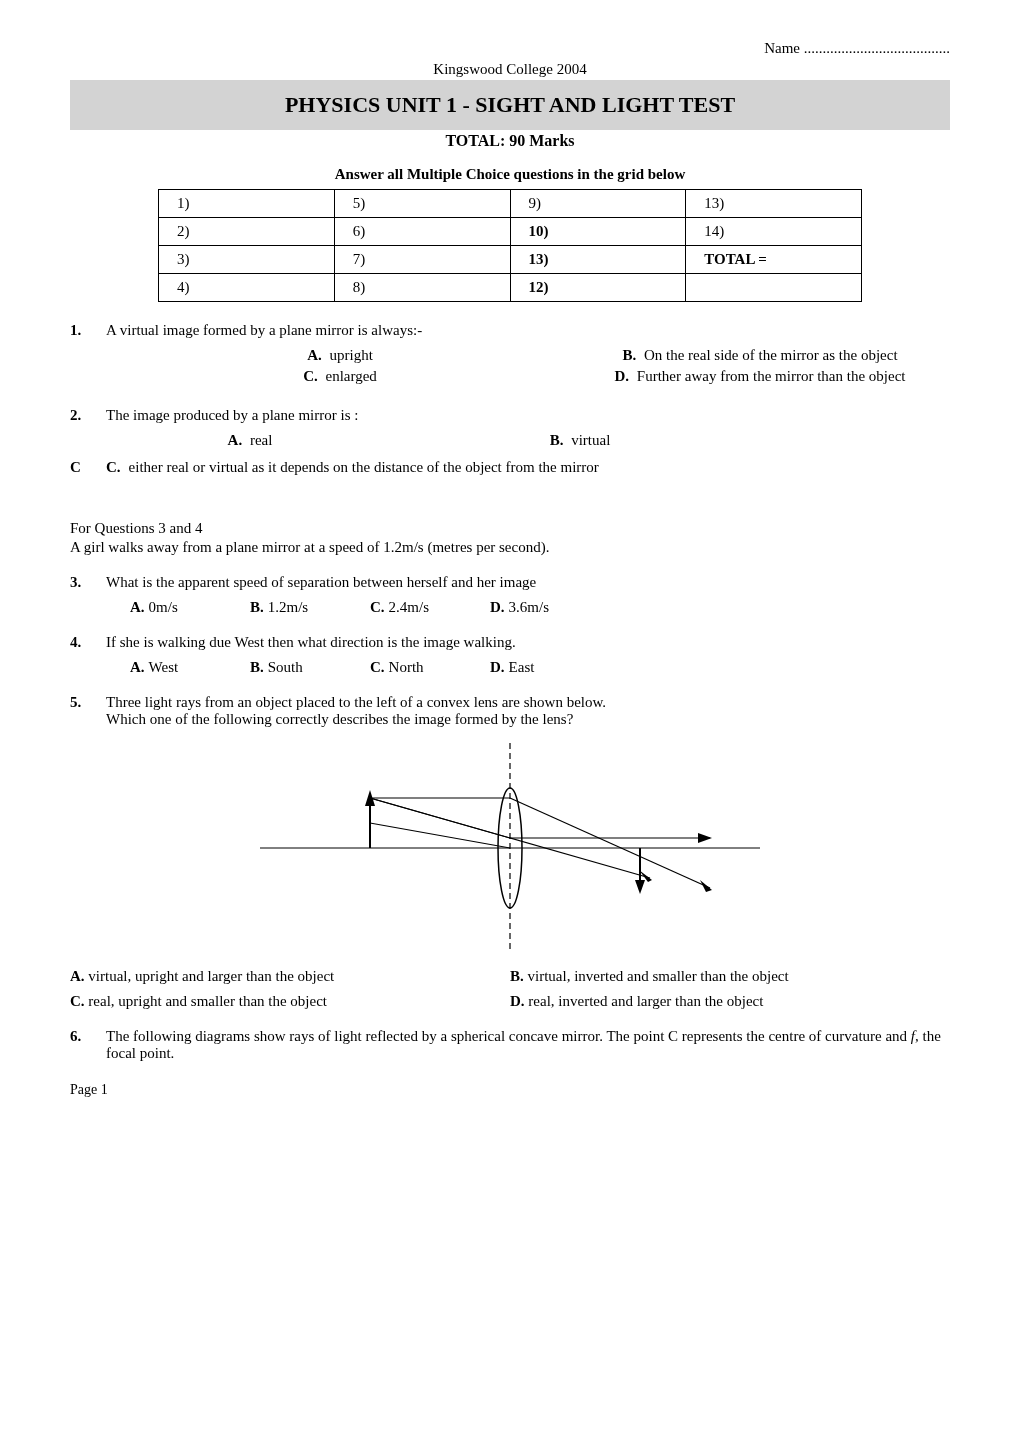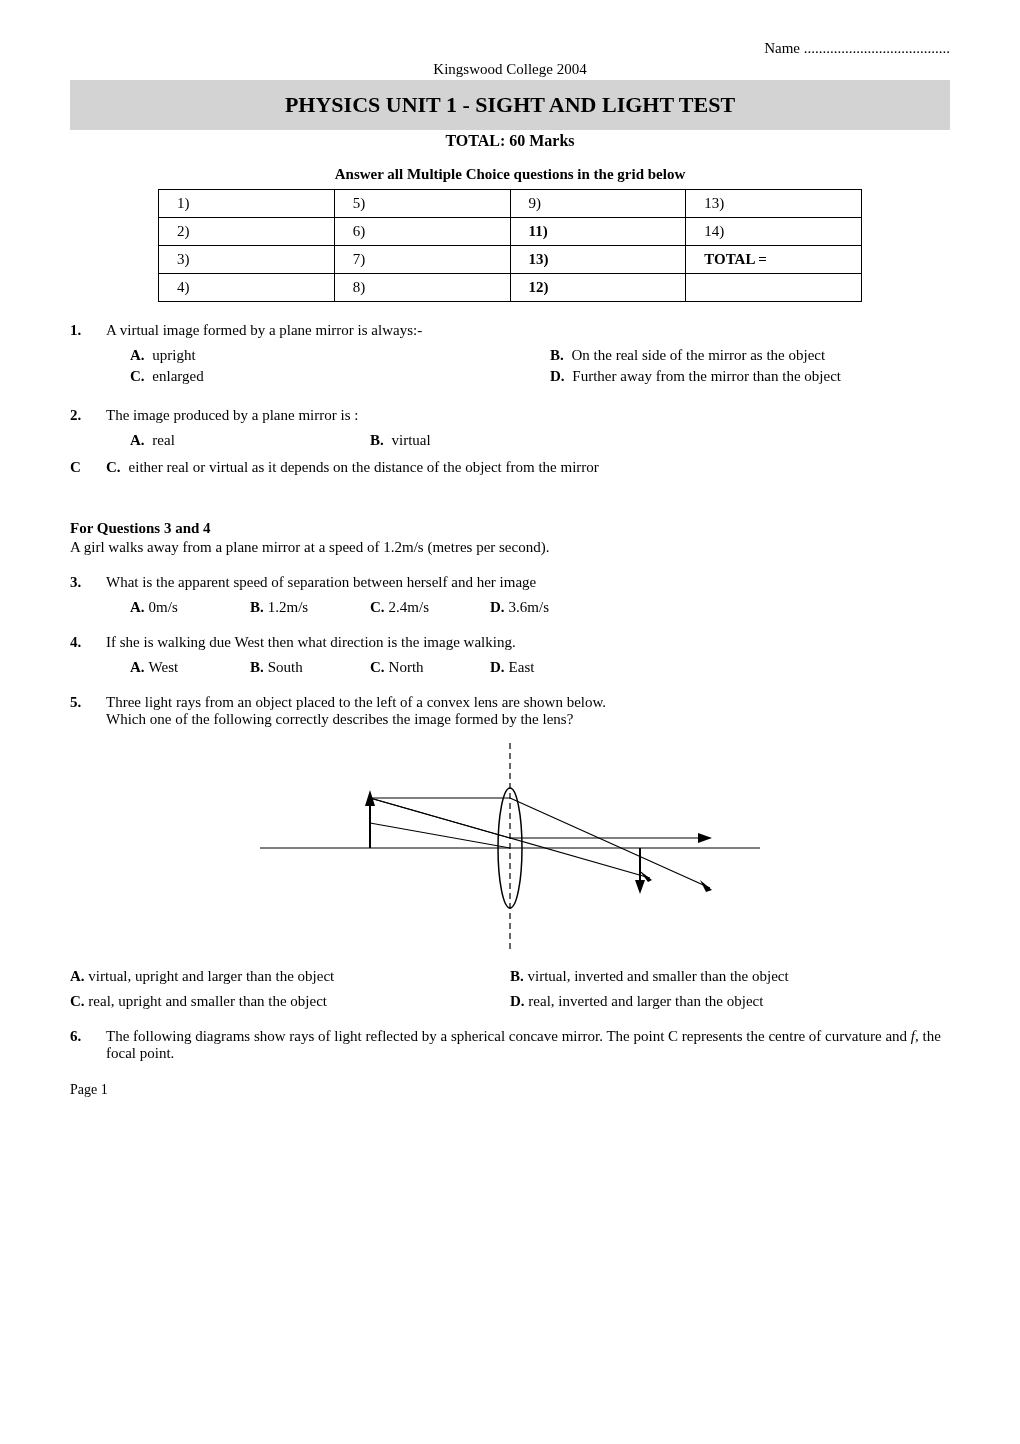--- a/index.html
+++ b/index.html
@@ -80,26 +80,27 @@
     }
     .options-2col {
       display: flex;
       flex-direction: column;
       margin-left: 60px;
       margin-bottom: 6px;
     }
     .options-2col-row {
       display: flex;
       margin-bottom: 4px;
+      text-align: center;
     }
     .options-2col-row .option {
       min-width: 420px;
     }
     .for-questions {
-      font-weight: bold;
+      font-weight: normal;
       margin-bottom: 2px;
       margin-top: 44px;
     }
     .for-questions-text {
       margin-bottom: 8px;
     }
     .lens-diagram {
       display: flex;
       justify-content: center;
       margin: 10px 0 10px 0;
@@ -137,38 +138,38 @@
 <div class="header-name">
   <span>Name .......................................</span>
 </div>
 <div class="header-college">
   <span>Kingswood College 2004</span>
 </div>
 <div class="header-title">
   <span>PHYSICS UNIT 1 - SIGHT AND LIGHT  TEST</span>
 </div>
 <div class="header-total">
-  <span>TOTAL: 60 Marks</span>
+  <span>TOTAL: 90 Marks</span>
 </div>
 
 <div class="mc-section-title">
   <span>Answer all Multiple Choice questions in the grid below</span>
 </div>
 <table class="mc-grid-table">
   <tbody>
       <tr>
     <td>1)</td>
     <td>5)</td>
     <td>9)</td>
     <td>13)</td>
   </tr>
   <tr>
     <td>2)</td>
     <td>6)</td>
-    <td><b>11)</b></td>
+    <td><b>10)</b></td>
     <td>14)</td>
   </tr>
   <tr>
     <td>3)</td>
     <td>7)</td>
     <td><b>13)</b></td>
     <td><b>TOTAL =</b></td>
   </tr>
   <tr>
     <td>4)</td>

